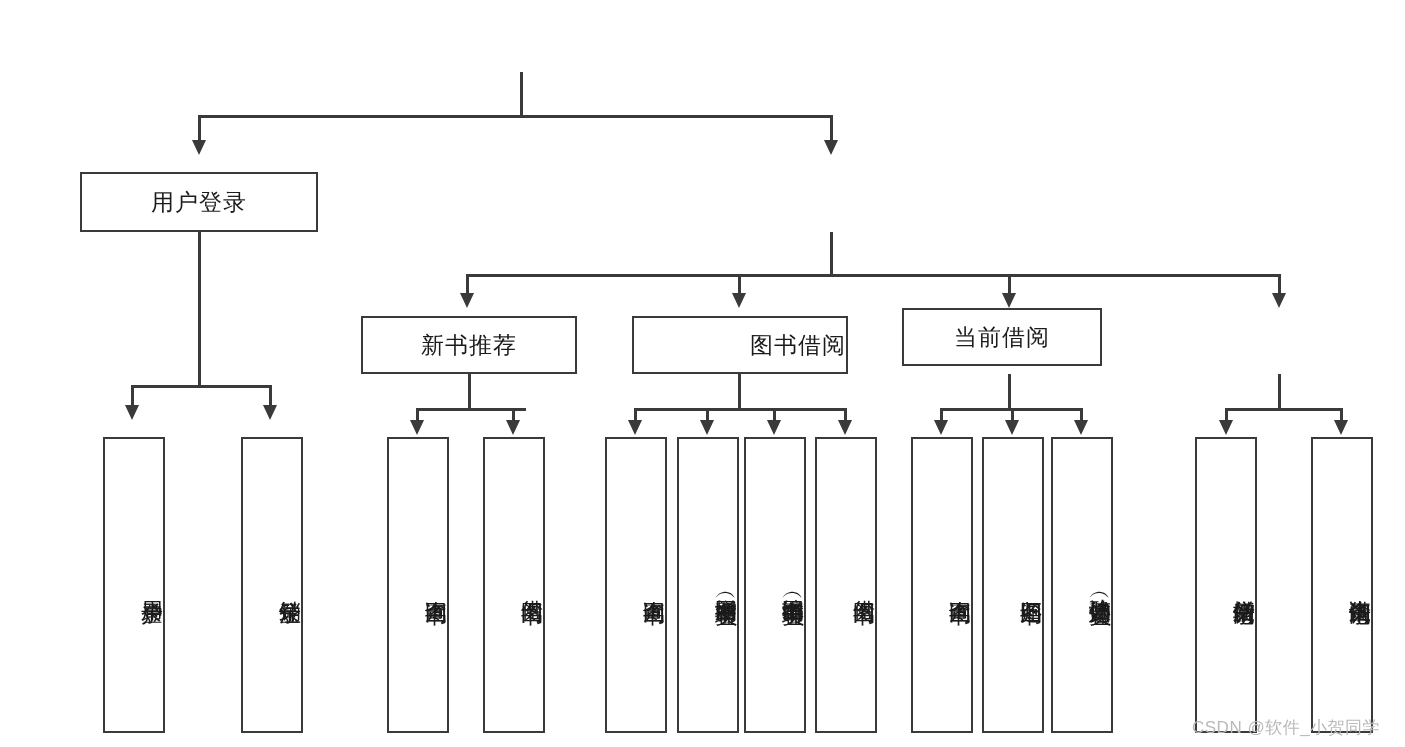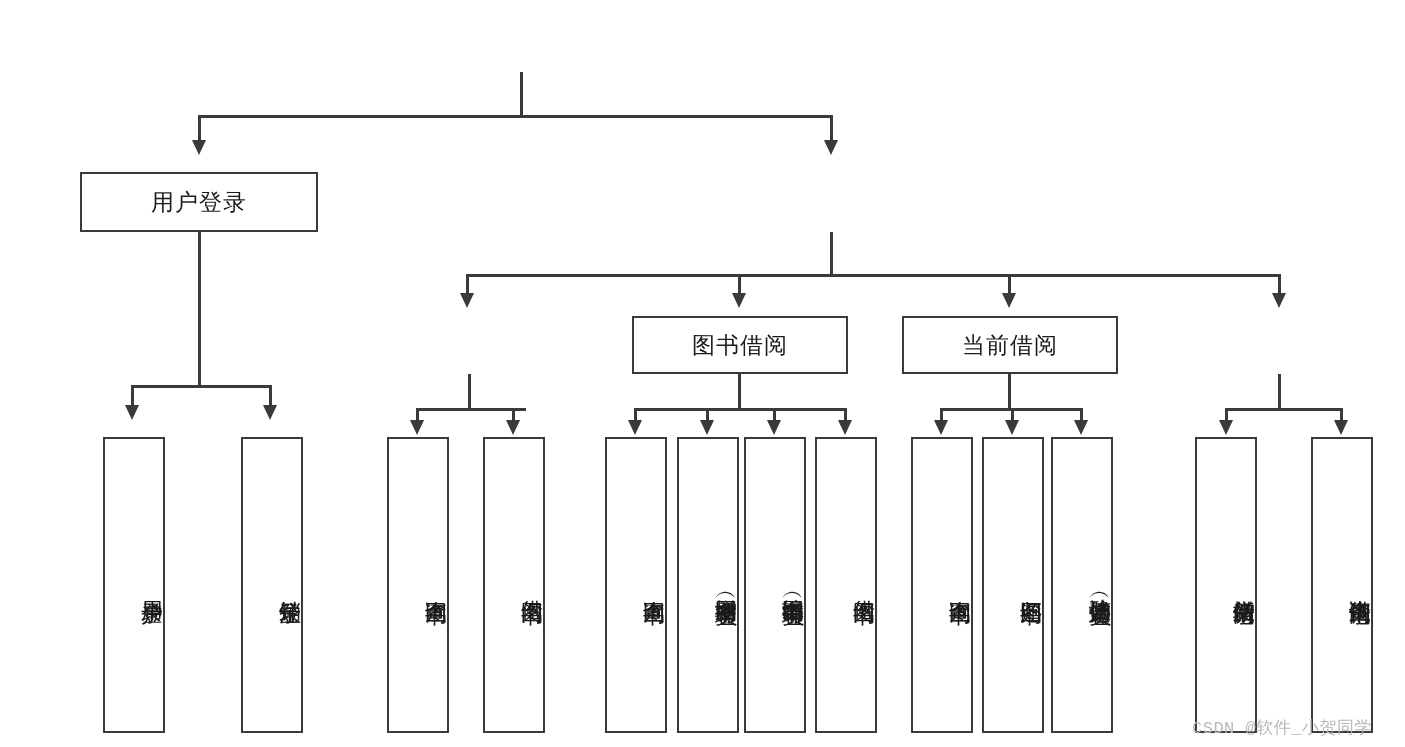--- a/index.html
+++ b/index.html
@@ -100,24 +100,27 @@
   <div class="conn hline" style="left:466px; top:274px; width:814px;"></div>
   <div class="conn vline" style="left:466px; top:274px; height:22px;"></div>
   <div class="arrow" style="left:460px; top:293px;"></div>
   <div class="conn vline" style="left:738px; top:274px; height:22px;"></div>
   <div class="arrow" style="left:732px; top:293px;"></div>
   <div class="conn vline" style="left:1008px; top:274px; height:22px;"></div>
   <div class="arrow" style="left:1002px; top:293px;"></div>
   <div class="conn vline" style="left:1278px; top:274px; height:22px;"></div>
   <div class="arrow" style="left:1272px; top:293px;"></div>
 
-  <div class="node h" style="left:632px; top:316px; width:216px; height:58px;">
+  <div class="node h" style="left:361px; top:316px; width:216px; height:58px;">
+    <span>新书推荐</span>
+  </div>
+  <div class="node h" style="left:632px; top:316px; width:216px; height:58px;justify-content:flex-end;">
     <span>图书借阅</span>
   </div>
-  <div class="node h" style="left:902px; top:316px; width:216px; height:58px;">
+  <div class="node h" style="left:902px; top:308px; width:200px; height:58px;">
     <span>当前借阅</span>
   </div>
 
   <div class="conn vline" style="left:468px; top:374px; height:36px;"></div>
   <div class="conn hline" style="left:416px; top:408px; width:110px;"></div>
   <div class="conn vline" style="left:416px; top:408px; height:14px;"></div>
   <div class="arrow" style="left:410px; top:420px;"></div>
   <div class="conn vline" style="left:512px; top:408px; height:14px;"></div>
   <div class="arrow" style="left:506px; top:420px;"></div>
 
@@ -181,15 +184,15 @@
   <div class="node v" style="left:1051px; top:437px; width:62px; height:296px;">
     <span class="vtext">确认归还（管理员）</span>
   </div>
   <div class="node v" style="left:1195px; top:437px; width:62px; height:296px;">
     <span class="vtext">新增借阅记录</span>
   </div>
   <div class="node v" style="left:1311px; top:437px; width:62px; height:296px;">
     <span class="vtext">查询借阅记录</span>
   </div>
 
-  <div class="watermark" style="left:1192px; top:716px;font-family:Liberation Mono, monospace;">CSDN @软件_小贺同学</div>
+  <div class="watermark" style="left:1192px; top:716px;">CSDN @软件_小贺同学</div>
 
 </div>
 
 </body></html>

